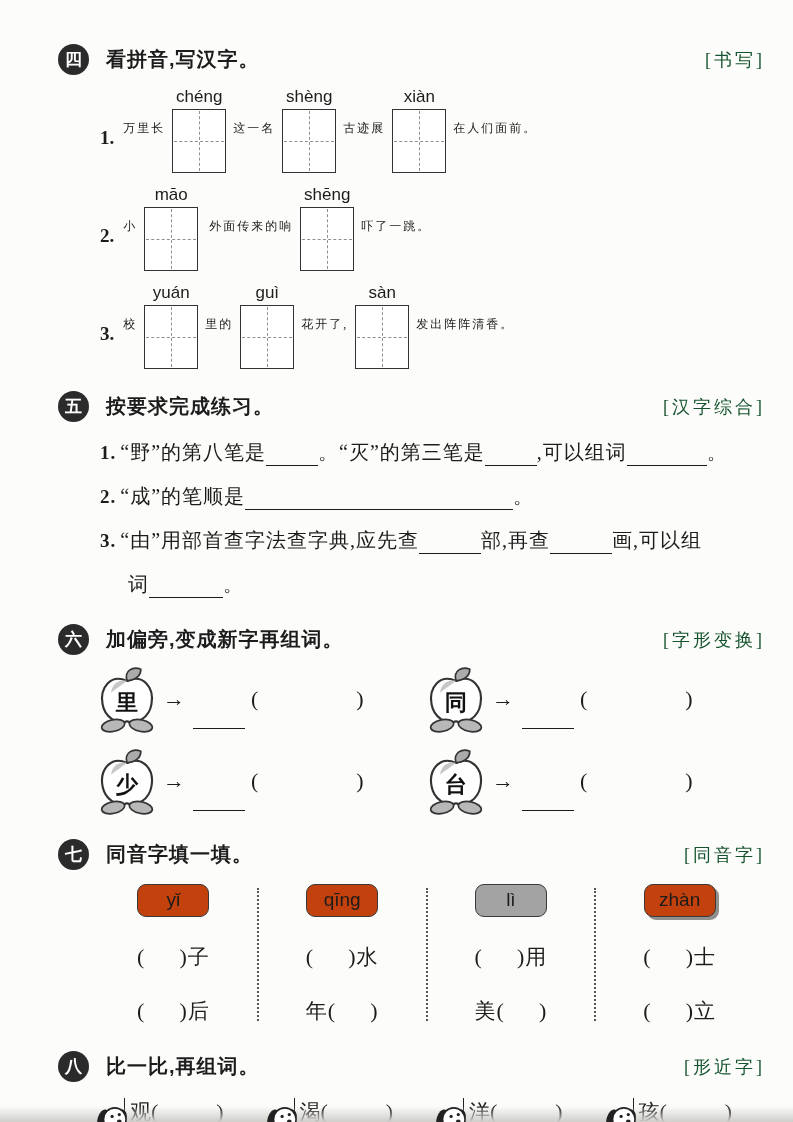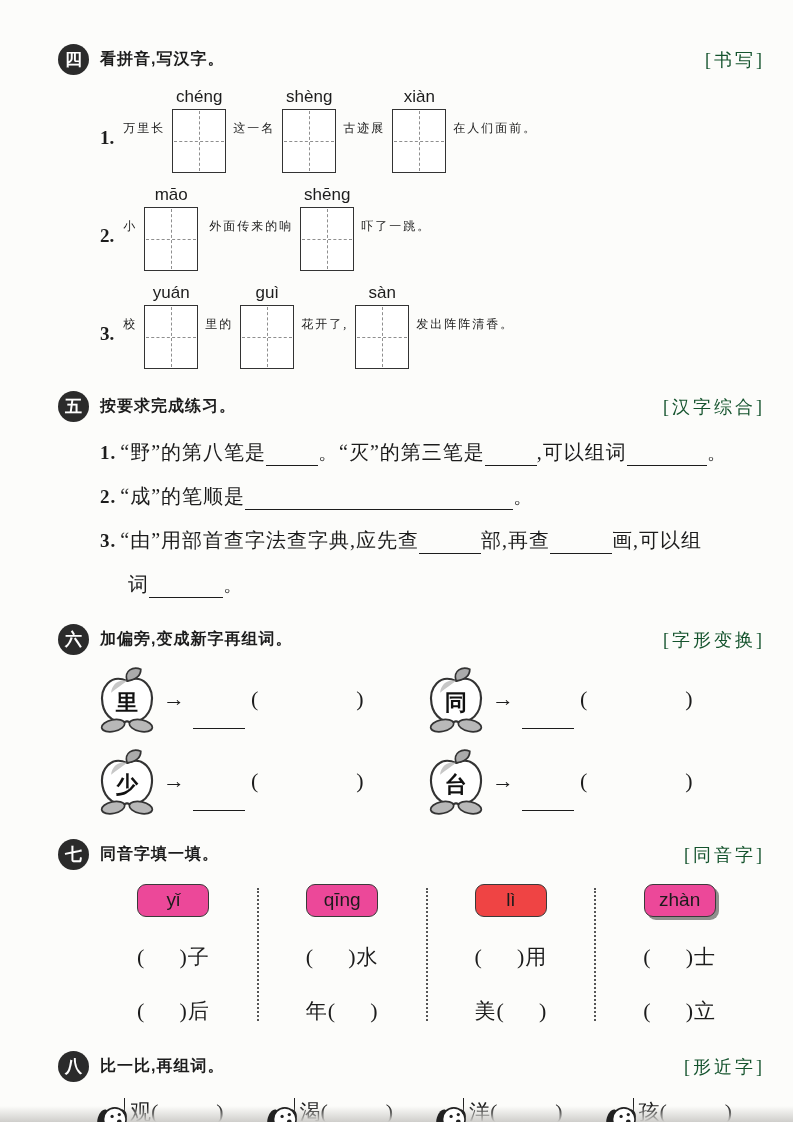--- a/index.html
+++ b/index.html
@@ -15,22 +15,22 @@
   }
 
   
   .sec-header { display:flex; align-items:center; margin:0 28px 0 58px; }
   .badge {
     width:31px; height:31px; border-radius:50%; background:#2b2b2b; color:#ffffff;
     display:flex; align-items:center; justify-content:center; flex:0 0 auto;
     font-family:"Liberation Sans","DejaVu Sans",sans-serif; font-size:17px; font-weight:bold;
   }
   .sec-title {
-    margin-left:11px; font-family:"Liberation Sans","DejaVu Sans",sans-serif;
-    font-size:16px; font-weight:bold; letter-spacing:1px;
+    margin-left:17px; font-family:"Liberation Sans","DejaVu Sans",sans-serif;
+    font-size:20px; font-weight:bold; letter-spacing:1px;
   }
   .sec-tag { margin-left:auto; font-size:18px; letter-spacing:3px; color:#14532d; }
 
   
   .hz-line { display:flex; align-items:flex-end; margin-left:100px; margin-top:12px; }
   .hz-num  { font-size:19px; font-weight:bold; padding-bottom:24px; margin-right:5px; }
   .hz-text { font-size:12px; letter-spacing:2px; padding-bottom:24px; margin:12px 4px; white-space:pre; }
   .box-col { display:flex; flex-direction:column; align-items:center; margin:0 3px; }
   .pinyin  { font-family:"Liberation Sans","DejaVu Sans",sans-serif; font-size:17px; line-height:20px; }
   .tzg { position:relative; width:54px; height:64px; border:1.6px solid #333; background:#fff; margin-top:2px; }
@@ -58,25 +58,25 @@
   .s6-blank { width:52px; margin-bottom:4px; }
   .paren { font-size:22px; }
   .pgap6 { display:inline-block; width:92px; }
   .s6-item .paren { margin-left:6px; }
 
   
   .s7-grid { display:flex; align-items:stretch; margin:14px 30px 0 90px; }
   .s7-col { flex:1; display:flex; flex-direction:column; align-items:center; }
   .s7-sep { border-left:2px dotted #555; margin:4px 0; }
   .pill {
-    border:1.8px solid #3a3a3a; border-radius:9px; background:#ec4899;
+    border:1.8px solid #3a3a3a; border-radius:9px; background:#c2410c;
     min-width:72px; text-align:center; padding:4px 14px 5px;
     font-family:"Liberation Sans","DejaVu Sans",sans-serif; font-size:19px;
   }
-  .s7-col:nth-child(5) .pill { background:#ef4444; }
+  .s7-col:nth-child(5) .pill { background:#a3a3a3; }
   .s7-col:nth-child(7) .pill { box-shadow:3px 3px 0 #8f8f8d; }
   .s7-cell { font-size:21px; margin-top:26px; letter-spacing:1px; white-space:pre; }
   .pgap7 { display:inline-block; width:34px; }
 
   
   .s8-row { display:flex; margin:16px 20px 0 95px; }
   .s8-group { display:flex; align-items:flex-start; flex:1; }
   .dog { width:36px; height:36px; margin-top:4px; margin-right:-7px; position:relative; z-index:2; }
   .s8-words { border-left:1.8px solid #222; padding:0 0 6px 5px; display:flex; flex-direction:column; gap:16px; }
   .s8-cell { font-size:21px; white-space:pre; }

